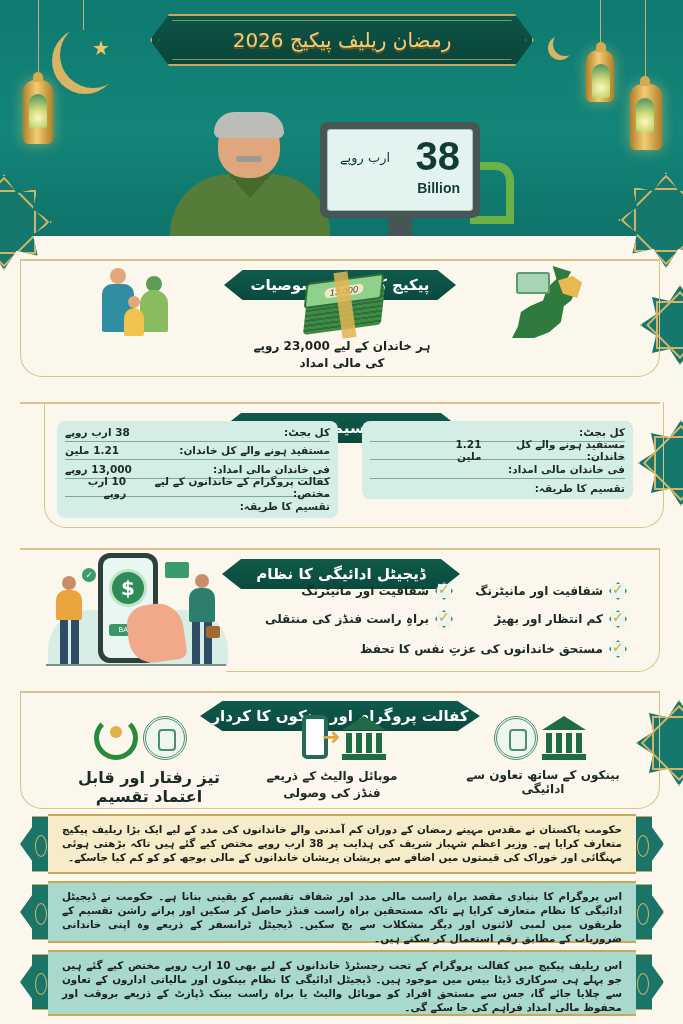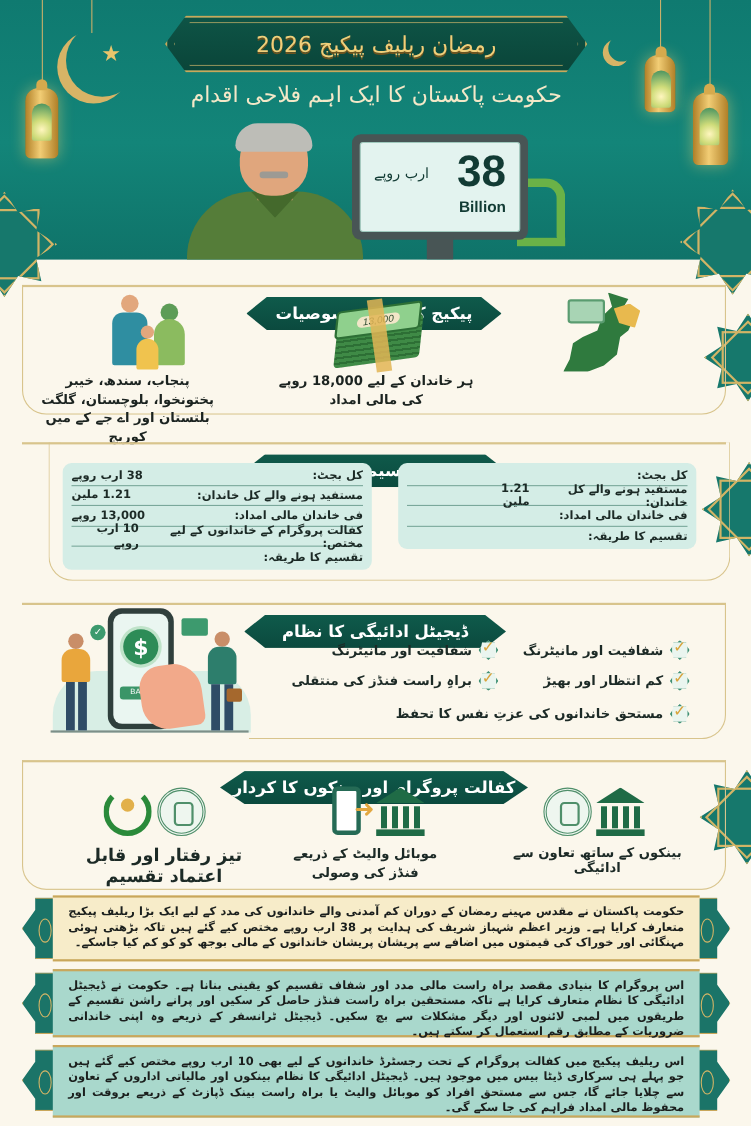--- a/index.html
+++ b/index.html
@@ -281,21 +281,20 @@
   <div class="star" style="left:92px;top:38px">★</div>
 
   <div class="crescent" style="left:553px;top:32px;width:24px;height:24px;box-shadow:-5px 4px 0 0 #d7b466;"></div>
   <div class="lantern" style="left:586px;top:50px;width:28px;height:52px"></div>
   <div class="lantern" style="left:630px;top:84px;width:32px;height:66px"></div>
 
   <div class="title-banner">
     <div class="title-inner"></div>
     <span class="title-text rtl">رمضان ریلیف پیکیج 2026</span>
   </div>
-  <div class="subtitle rtl">حکومت پاکستان کا ایک اہم فلاحی اقدام</div>
 
   <div class="person">
     <div class="p-body"></div>
     <div class="p-neck"></div>
     <div class="p-collar"></div>
     <div class="p-head"></div>
     <div class="p-hair"></div>
     <div class="p-mous"></div>
     <div class="p-hand"></div>
   </div>
@@ -323,32 +322,31 @@
 
 <div class="feature" style="left:36px;top:266px;width:160px;">
   <div style="position:relative;height:72px">
     <div class="headc" style="left:74px;top:2px;width:16px;height:16px"></div>
     <div class="bodyc" style="left:66px;top:18px;width:32px;height:48px;background:#2f8ea1"></div>
     <div class="headc" style="left:110px;top:10px;width:16px;height:16px;background:#5d9c57"></div>
     <div class="bodyc" style="left:104px;top:24px;width:28px;height:42px;background:#8bbb5f;border-radius:14px 14px 2px 2px"></div>
     <div class="headc" style="left:92px;top:30px;width:12px;height:12px"></div>
     <div class="bodyc" style="left:88px;top:42px;width:20px;height:28px;background:#f0c34e"></div>
   </div>
-  <div class="cap rtl">پنجاب، سندھ، خیبر پختونخوا، بلوچستان، گلگت بلتستان اور اے جے کے میں کوریج</div>
 </div>
 
 <div class="feature" style="left:252px;top:266px;width:180px;">
   <div style="position:relative;height:72px">
     <div class="money" style="left:54px;top:24px"></div>
     <div class="money-top" style="left:54px;top:12px">
         <span class="money-label">13,000</span>
       </div>
     <div class="money-band" style="left:86px;top:6px;opacity:0.85"></div>
   </div>
-  <div class="cap rtl">ہر خاندان کے لیے 18,000 روپے کی مالی امداد</div>
+  <div class="cap rtl">ہر خاندان کے لیے 23,000 روپے کی مالی امداد</div>
 </div>
 
 <div class="feature" style="left:470px;top:266px;width:150px;">
   <div style="position:relative;height:72px">
     <div class="pkmap" style="left:42px;top:0;width:74px;height:72px"></div>
     <div class="pkmap-y" style="left:88px;top:10px;width:24px;height:22px"></div>
     <div class="idcard" style="left:46px;top:6px"></div>
   </div>
 </div>
 

